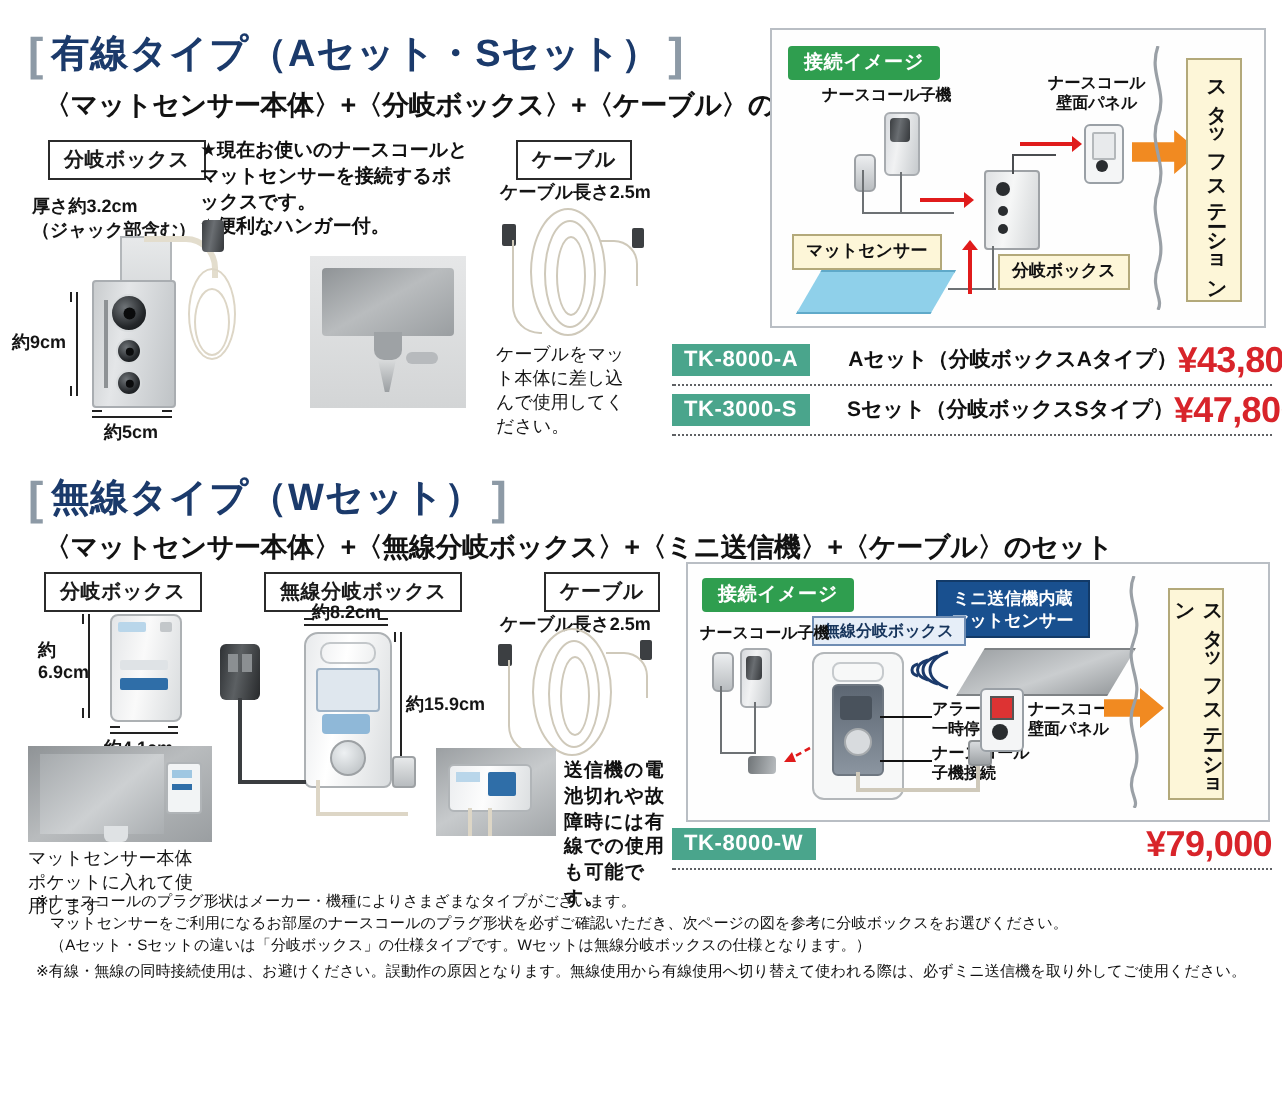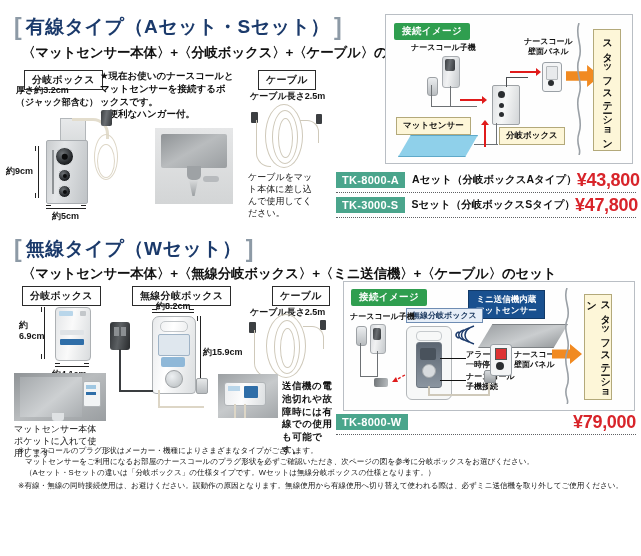--- a/index.html
+++ b/index.html
@@ -109,21 +109,21 @@
   .wallpanel{position:absolute;background:#f4f5f6;border:1px solid #9aa0a6;border-radius:3px;}
   .wp-btn{position:absolute;border-radius:50%;background:#2a2d30;}
   .wp-sq{position:absolute;background:#d33;border:1px solid #555;}
 
   
   .price-row{position:absolute;display:flex;align-items:center;height:22px;}
   .pcode{
     background:#4aa58c;color:#fff;font-size:11px;font-weight:bold;letter-spacing:.3px;
     padding:2px 6px;white-space:nowrap;
   }
-  .pdesc{font-size:10.5px;font-weight:bold;color:#111;margin-left:7px;white-space:nowrap;}
+  .pdesc{font-size:10.5px;font-weight:bold;color:#111;margin-left:19px;white-space:nowrap;}
   .pyen{
     color:#d8242a;font-size:18px;font-weight:bold;letter-spacing:-.3px;white-space:nowrap;
   }
   .ptax{font-size:9px;color:#111;margin-left:3px;white-space:nowrap;}
   .dotline{position:absolute;border-top:1.6px dotted #5f6164;}
 
   
   .fn{position:absolute;font-size:7.6px;line-height:1.42;color:#111;}
   .fn .ind{padding-left:7px;display:block;}
   .fnbox{
@@ -140,21 +140,21 @@
 
     <div class="sec-head" style="position:absolute;left:14px;top:14px;">
       <span class="brk">[</span>
       <span class="sec-title">有線タイプ（Aセット・Sセット）</span>
       <span class="brk">]</span>
     </div>
     <div class="sec-sub" style="position:absolute;left:22px;top:44px;">〈マットセンサー本体〉+〈分岐ボックス〉+〈ケーブル〉のセット</div>
 
     <span class="cap" style="position:absolute;left:24px;top:70px;">分岐ボックス</span>
 
-    <div class="dim" style="position:absolute;left:16px;top:84px;line-height:1.35;white-space:pre-line;">厚さ約3.2cm
+    <div class="dim" style="position:absolute;left:16px;top:97px;line-height:1.35;white-space:pre-line;">厚さ約3.2cm
 （ジャック部含む）</div>
 
     <div class="star" style="position:absolute;left:100px;top:70px;width:135px;">
       <span>★現在お使いのナースコールとマットセンサーを接続するボックスです。</span>
     </div>
     <div class="star" style="position:absolute;left:100px;top:108px;width:135px;">
       <span>★便利なハンガー付。</span>
     </div>
 
     <div>

